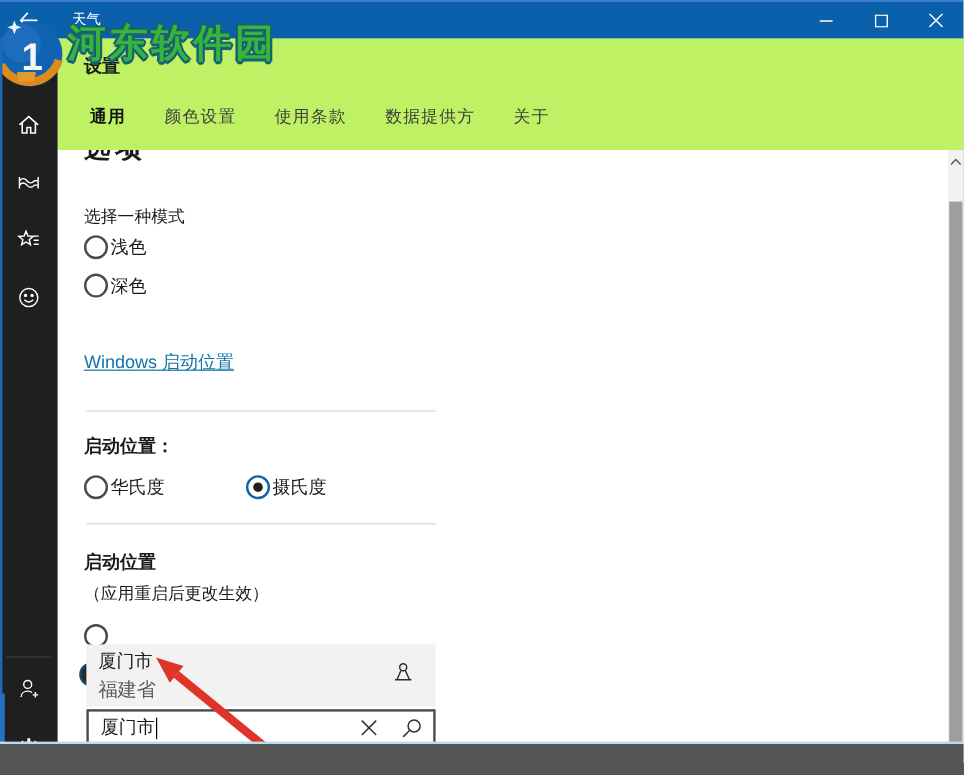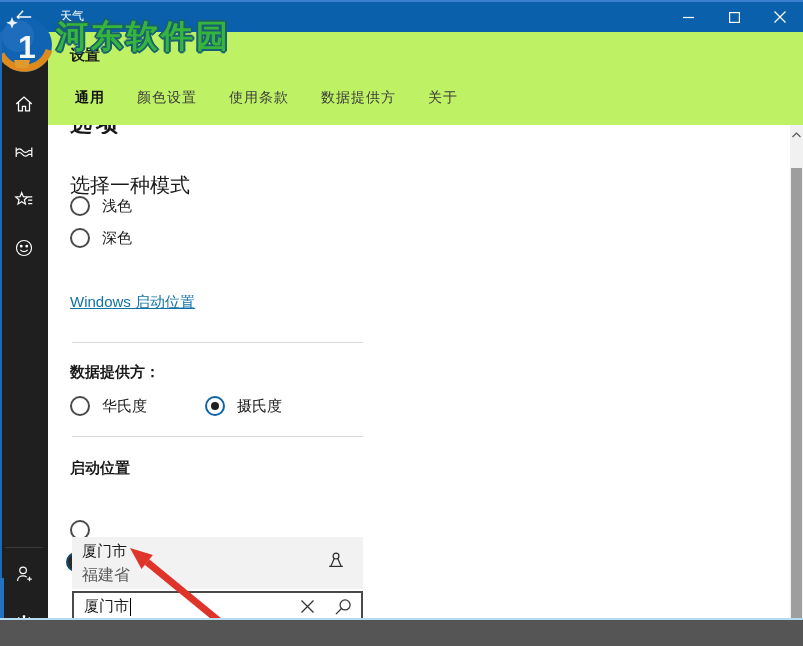--- a/index.html
+++ b/index.html
@@ -23,23 +23,23 @@
   .header-area { position:absolute; left:48px; top:32px; right:0; height:93px; background:#bef264; z-index:4; }
   .settings-title { position:absolute; left:22px; top:14px; font-size:15px; font-weight:700; color:#1a1a1a; z-index:6; }
   .tabs { position:absolute; left:27px; top:57px; display:flex; gap:32px; font-size:14px; color:#3d3d3d; }
   .tab { cursor:pointer; letter-spacing:1px; }
   .tab.active { font-weight:700; color:#111; }
 
   
   .content { position:absolute; left:48px; top:125px; width:742px; height:521px; background:#fff; z-index:3; }
   .clip-heading { position:absolute; left:22px; top:0; height:9px; width:120px; overflow:hidden; }
   .clip-heading span { display:block; margin-top:-16px; font-size:22px; font-weight:700; color:#1a1a1a; letter-spacing:4px; }
-  .sec-label { position:absolute; left:22px; font-size:20px; color:#1a1a1a; }
+  .sec-label { position:absolute; left:22px; font-size:14px; color:#1a1a1a; }
   .sec-label.bold { font-weight:700; font-size:15px; }
-  .radio-row { position:absolute; display:flex; align-items:center; gap:12px; cursor:pointer; }
+  .radio-row { position:absolute; display:flex; align-items:center; gap:2px; cursor:pointer; }
   .radio { width:20px; height:20px; border:2px solid #4a4a4a; border-radius:50%; background:#fff; flex:0 0 auto; position:relative; }
   .radio.checked { border-color:#0e63a9; }
   .radio.checked::after { content:""; position:absolute; left:4px; top:4px; width:8px; height:8px; border-radius:50%; background:#1f1f1f; }
   .radio-label { font-size:15px; color:#1a1a1a; }
   .link { position:absolute; left:22px; font-size:15px; color:#1173a5; text-decoration:underline; cursor:pointer; }
   .divider { position:absolute; left:24px; width:291px; height:1px; background:#d9d9d9; }
   .loc-note { position:absolute; left:22px; font-size:14px; color:#1a1a1a; }
   .hidden-radio { position:absolute; left:18px; top:427px; width:20px; height:20px; border:2px solid #13486f; border-radius:50%; background:#2a2a2a; z-index:15; }
 
   
@@ -203,33 +203,34 @@
       <div class="radio-label">浅色</div>
     </div>
     <div class="radio-row" style="left:22px; top:103px">
       <div class="radio"></div>
       <div class="radio-label">深色</div>
     </div>
     <div class="link" style="top:168px">Windows 启动位置</div>
 
     <div class="divider" style="top:217px"></div>
 
-    <div class="sec-label bold" style="top:238px">数据提供方：</div>
+    <div class="sec-label bold" style="top:238px">启动位置：</div>
     <div class="radio-row" style="left:22px; top:271px">
       <div class="radio"></div>
       <div class="radio-label">华氏度</div>
     </div>
     <div class="radio-row" style="left:157px; top:271px">
       <div class="radio checked"></div>
       <div class="radio-label">摄氏度</div>
     </div>
 
     <div class="divider" style="top:311px"></div>
 
     <div class="sec-label bold" style="top:334px">启动位置</div>
+    <div class="loc-note" style="top:361px">（应用重启后更改生效）</div>
     <div class="radio-row" style="left:22px; top:395px">
       <div class="radio"></div>
     </div>
 
     <div class="hidden-radio"></div>
 
     <div class="dropdown">
       <div class="dd-city">厦门市</div>
       <div class="dd-prov">福建省</div>
       <div class="dd-pin">

